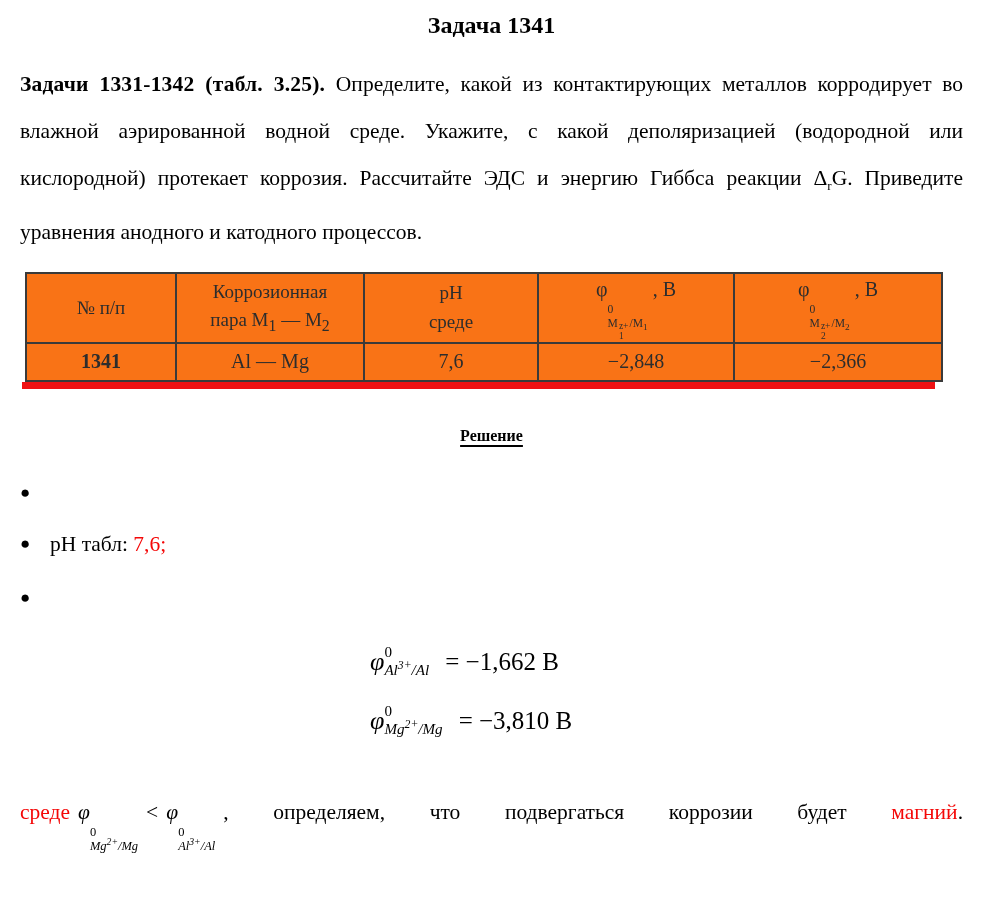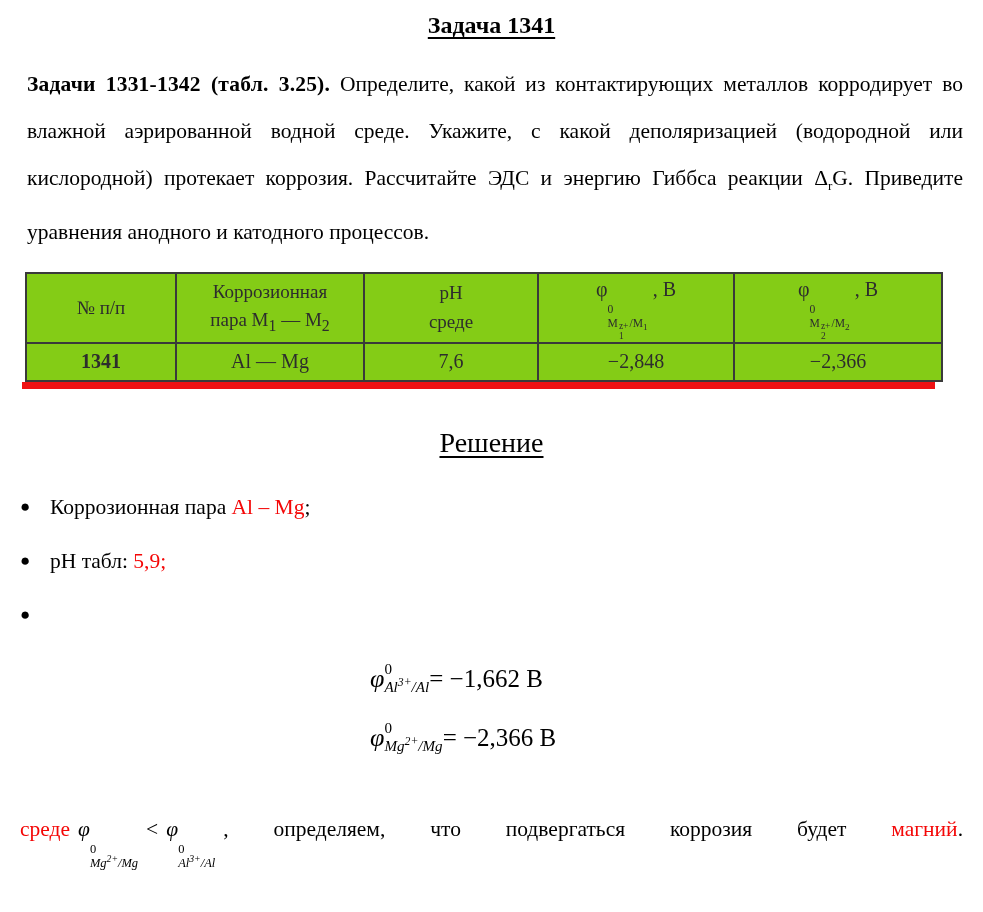--- a/index.html
+++ b/index.html
@@ -3,30 +3,30 @@
 <meta charset="utf-8">
 <style>
   * { margin:0; padding:0; box-sizing:border-box; }
   html,body { width:983px; height:912px; overflow:hidden; background:#ffffff;
               font-family:"Liberation Serif", serif; color:#000; }
 
   .page { width:983px; height:912px; position:relative; }
 
   
   .doc-title { text-align:center; font-size:24px; font-weight:bold; padding-top:12px; }
-  .doc-title span { text-decoration:underline; text-decoration-thickness:2px; text-underline-offset:4px; }
+  .doc-title span { text-decoration-thickness:2px; text-underline-offset:4px; }
 
   
-  .problem { margin:22px 20px 0 27px; font-size:21.5px; line-height:47px; text-align:justify; }
+  .problem { margin:22px 20px 0 20px; font-size:21.5px; line-height:47px; text-align:justify; }
   .problem b { letter-spacing:0.2px; }
   .problem sub { font-size:13px; }
 
   
   .tbl-wrap { margin:16px 0 0 25px; }
-  table { border-collapse:collapse; color:#2d2d2d; background:#84cc16; }
+  table { border-collapse:collapse; color:#2d2d2d; background:#f97316; }
   th, td { border:2px solid #3a3a3a; text-align:center; vertical-align:middle; padding:0 6px; }
   th { font-weight:normal; font-size:19px; line-height:1.5; height:66px; }
   td { font-size:20px; height:38px; }
   col.c1{width:150px;} col.c2{width:188px;} col.c3{width:174px;} col.c4{width:196px;} col.c5{width:208px;}
   td.numcell { font-weight:bold;border-radius:11px; }
 
   
   .stack { display:inline-flex; flex-direction:column; align-items:flex-start;
            line-height:1.15; vertical-align:-0.85em; }
   .stack .top { font-size:0.58em; }
@@ -34,35 +34,35 @@
   .stack2 { display:inline-flex; flex-direction:column; align-items:flex-start;
             line-height:1; vertical-align:-0.3em; font-size:0.82em; margin:0 1px; }
   .mhead { font-size:20px; }
   .mhead .unit { margin-left:5px; }
   .bot sub { font-size:0.8em; }
 
   
   .red-bar { width:913px; height:7px; background:#ee1113; margin:0 0 0 22px; }
 
   
-  .solution-heading { text-align:center; font-size:28px; font-weight:normal; margin-top:38px; }
+  .solution-heading { text-align:center; font-size:16px; font-weight:bold; margin-top:38px; }
   .solution-heading span { text-decoration:underline; text-decoration-thickness:2px; text-underline-offset:4px; }
 
   
   .bullets { list-style:none; margin:36px 0 0 0; font-size:21.5px; }
   .bullets li { display:flex; margin:0 0 29px 20px; }
   .bullets .marker { width:30px; font-size:17px; padding-top:2px; }
   .red { color:#f40707; }
 
   
   .formulas { margin:22px 0 0 370px; }
   .formula { font-size:26px; font-style:italic; margin-bottom:9px; height:50px; display:flex; align-items:center; }
   .formula .stack { vertical-align:-0.8em; }
   .formula .stack .top { font-style:normal; }
-  .formula .rhs { font-style:normal; margin-left:0; font-size:25px; }
+  .formula .rhs { font-style:normal; margin-left:16px; font-size:25px; }
   .bot sup { font-size:0.78em; line-height:0; vertical-align:0.5em; }
 
   
   .conclusion { margin:40px 20px 0 20px; font-size:21.5px; line-height:52px; }
   .concl-line1 { text-align:justify; text-align-last:justify; }
   .concl-line2 { text-align:justify; text-align-last:justify; }
   .imath { font-style:italic; display:inline-block; margin:0 8px; }
   .imath .stack { vertical-align:-0.8em; }
   .imath .stack .top { font-style:normal; }
 </style>
@@ -115,25 +115,24 @@
       </table>
   </div>
 
   <div class="red-bar"></div>
 
   <div class="solution-heading"><span>Решение</span></div>
 
   <ul class="bullets">
     <li>
         <span class="marker">●</span>
-        <span><span>Коррозионная пара </span><span class="red">Al – Mg</span><span>;</span></span>
       </li>
     <li>
         <span class="marker">●</span>
-        <span><span>pH табл: </span><span class="red">5,9;</span><span></span></span>
+        <span><span>pH табл: </span><span class="red">7,6;</span><span></span></span>
       </li>
     <li>
         <span class="marker">●</span>
       </li>
   </ul>
 
   <div class="formulas">
     <div class="formula">
         <span>φ</span>
         <span class="stack">
@@ -141,27 +140,27 @@
           <span class="bot"><span>Al</span><sup>3+</sup><span>/</span><span>Al</span></span>
         </span>
         <span class="rhs">= −1,662 В</span>
       </div>
     <div class="formula">
         <span>φ</span>
         <span class="stack">
           <span class="top">0</span>
           <span class="bot"><span>Mg</span><sup>2+</sup><span>/</span><span>Mg</span></span>
         </span>
-        <span class="rhs">= −2,366 В</span>
+        <span class="rhs">= −3,810 В</span>
       </div>
   </div>
 
   <div class="conclusion">
     <div class="concl-line2"><span class="red">среде</span><span class="imath"><span>φ</span><span class="stack">
             <span class="top">0</span>
             <span class="bot"><span>Mg</span><sup>2+</sup><span>/</span><span>Mg</span></span>
           </span></span><span>&lt;</span><span class="imath"><span>φ</span><span class="stack">
             <span class="top">0</span>
             <span class="bot"><span>Al</span><sup>3+</sup><span>/</span><span>Al</span></span>
-          </span></span><span>, определяем, что подвергаться коррозия будет </span><span class="red">магний</span><span>.</span></div>
+          </span></span><span>, определяем, что подвергаться коррозии будет </span><span class="red">магний</span><span>.</span></div>
   </div>
 
 </div>
 
 </body></html>

